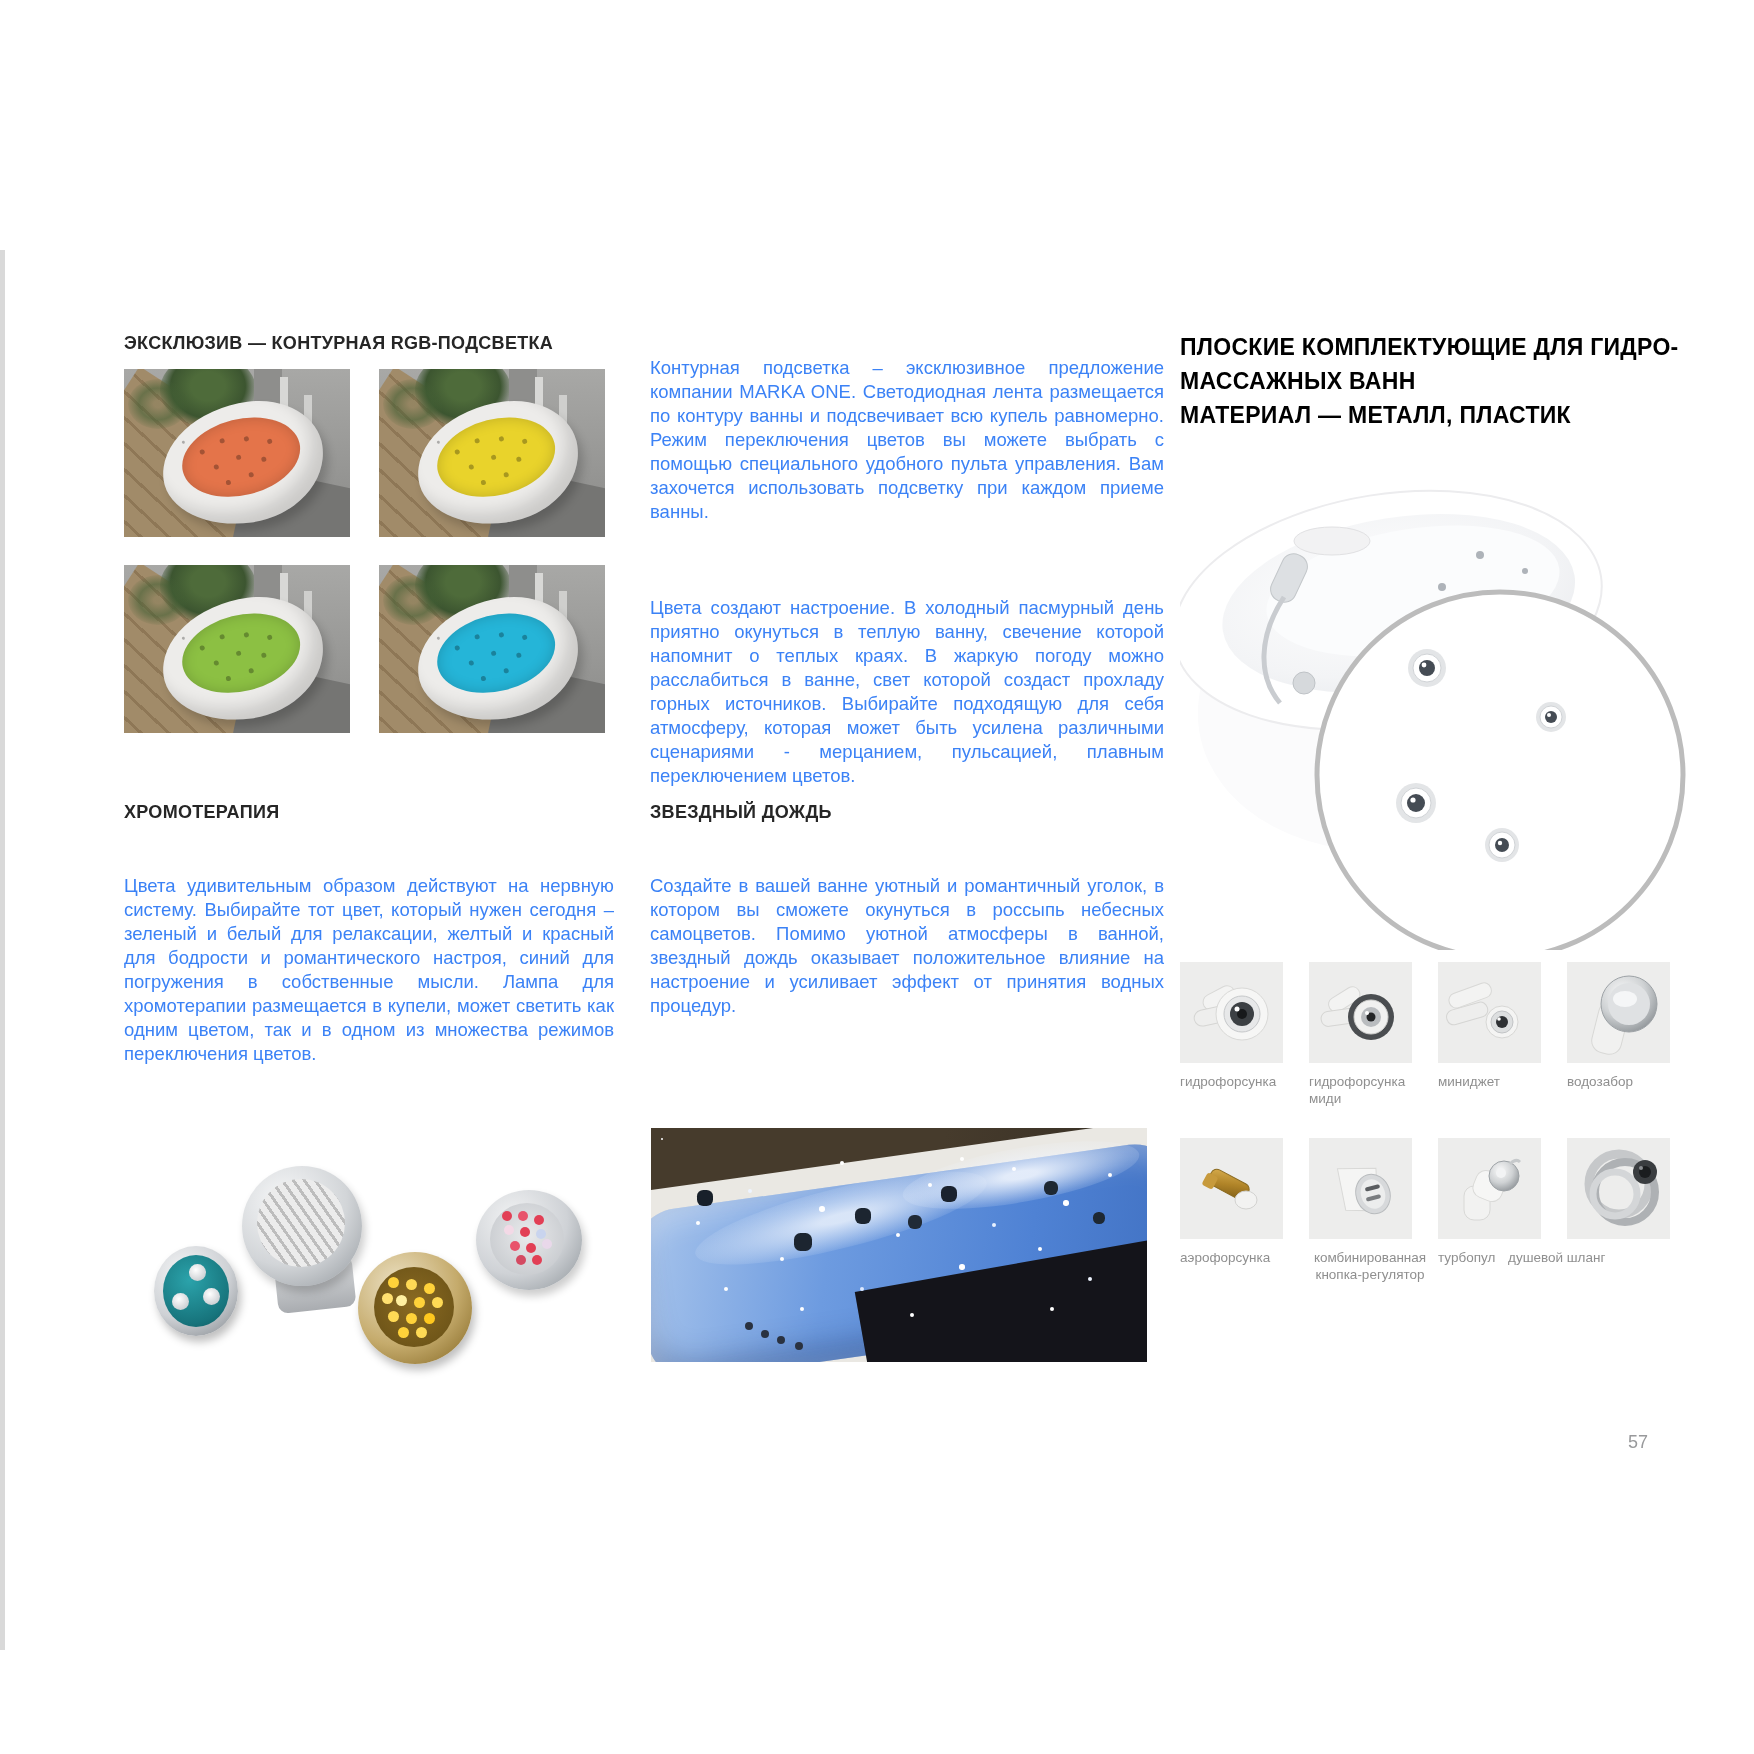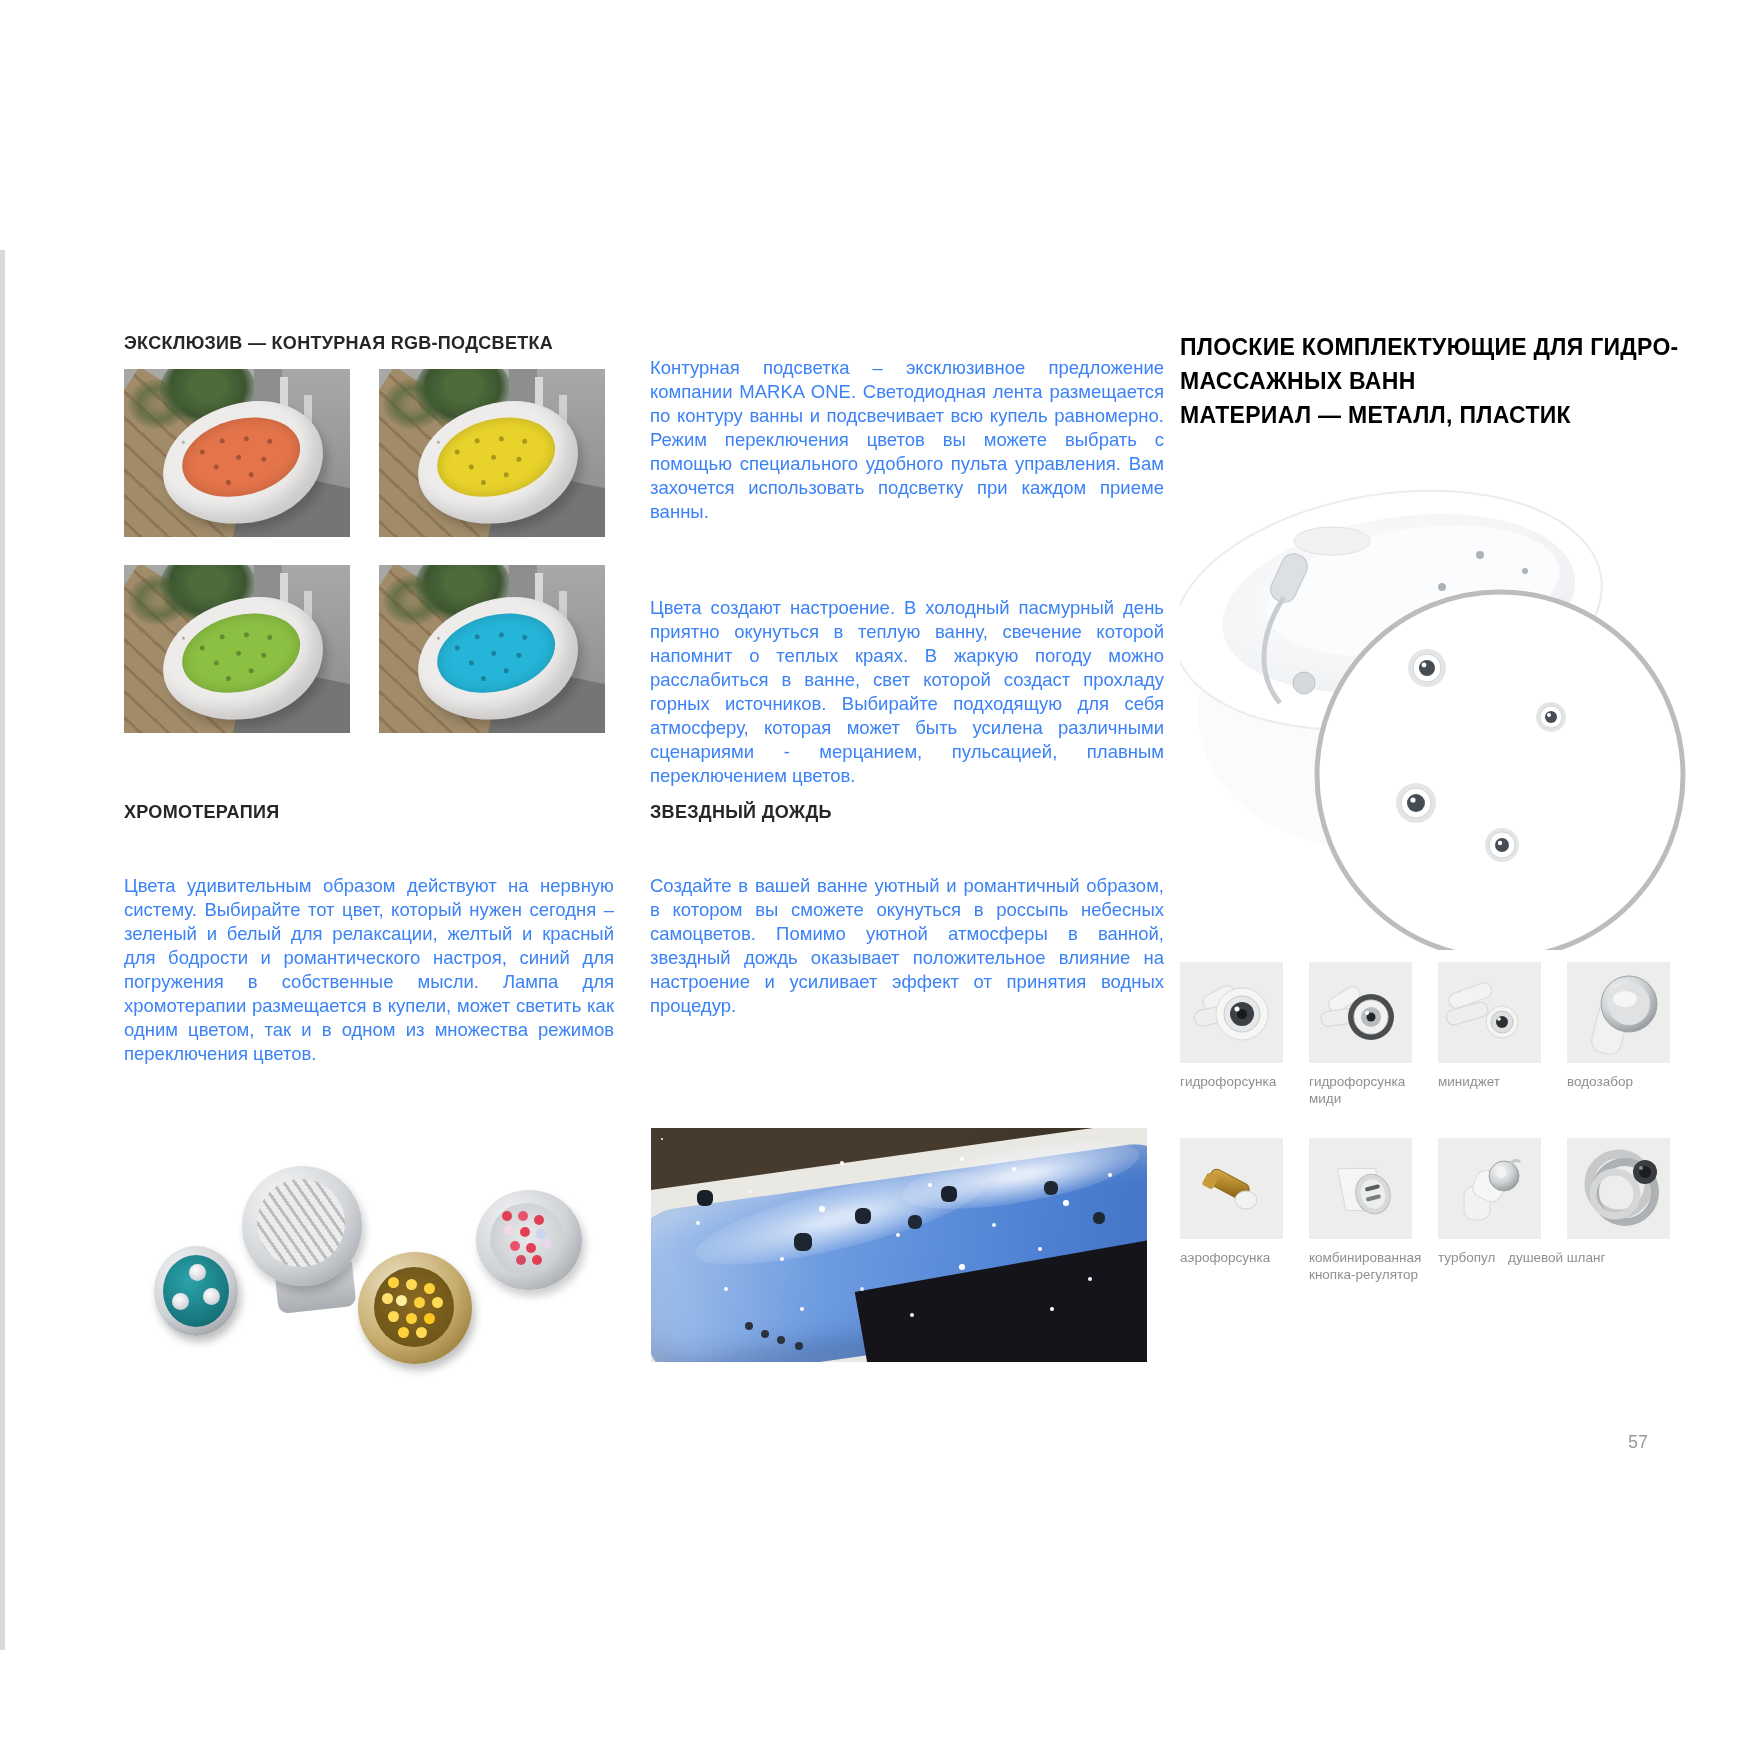--- a/index.html
+++ b/index.html
@@ -217,21 +217,21 @@
           <circle cx="322" cy="400" r="7" fill="#454c54"></circle>
           <circle cx="320" cy="398" r="2.2" fill="#ffffff"></circle>
       </g>
     </svg>
   </div>
 
   <div class="abs h1" style="left:124px;top:802px;">ХРОМОТЕРАПИЯ</div>
   <div class="abs body-text" style="left:124px;top:874px;width:490px;">Цвета удивительным образом действуют на нервную систему. Выбирайте тот цвет, который нужен сегодня – зеленый и белый для релаксации, желтый и красный для бодрости и романтического настроя, синий для погружения в собственные мысли. Лампа для хромотерапии размещается в купели, может светить как одним цветом, так и в одном из множества режимов переключения цветов.</div>
 
   <div class="abs h1" style="left:650px;top:802px;">ЗВЕЗДНЫЙ ДОЖДЬ</div>
-  <div class="abs body-text" style="left:650px;top:874px;width:514px;">Создайте в вашей ванне уютный и романтичный образом, в котором вы сможете окунуться в россыпь небесных самоцветов. Помимо уютной атмосферы в ванной, звездный дождь оказывает положительное влияние на настроение и усиливает эффект от принятия водных процедур.</div>
+  <div class="abs body-text" style="left:650px;top:874px;width:514px;">Создайте в вашей ванне уютный и романтичный уголок, в котором вы сможете окунуться в россыпь небесных самоцветов. Помимо уютной атмосферы в ванной, звездный дождь оказывает положительное влияние на настроение и усиливает эффект от принятия водных процедур.</div>
 
   <div class="abs comp-cell" style="left:1180px;top:962px;">
     <svg width="103" height="101">
       <rect x="22" y="28" width="34" height="16" rx="8" transform="rotate(-28 39 36)" fill="#f3f3f2" stroke="#d8d8d6"></rect>
       <rect x="14" y="46" width="36" height="16" rx="8" transform="rotate(-12 32 54)" fill="#eeeeed" stroke="#d5d5d3"></rect>
       <circle cx="62" cy="52" r="26" fill="#f6f6f5" stroke="#d9d9d7"></circle>
       <circle cx="62" cy="52" r="18" fill="#e7e8e9" stroke="#c6c8ca"></circle>
       <circle cx="62" cy="52" r="12" fill="#3c4044"></circle>
       <circle cx="62" cy="52" r="5" fill="#17191b"></circle>
       <circle cx="57" cy="47" r="2.5" fill="#ffffff"></circle>
@@ -316,21 +316,21 @@
       <circle cx="52" cy="46" r="30" fill="none" stroke="#c6c8ca" stroke-width="9"></circle>
       <circle cx="58" cy="54" r="30" fill="none" stroke="#aeb1b4" stroke-width="8"></circle>
       <circle cx="48" cy="56" r="22" fill="none" stroke="#d4d6d8" stroke-width="7"></circle>
       <circle cx="78" cy="34" r="12" fill="#3a3d40"></circle>
       <circle cx="78" cy="34" r="6" fill="#1b1d1f"></circle>
       <circle cx="74" cy="30" r="2" fill="#8a8d90"></circle>
     </svg>
   </div>
 
   <div class="abs comp-label" style="left:1180px;top:1249px;width:122px;">аэрофорсунка</div>
-  <div class="abs comp-label" style="left:1309px;top:1249px;width:122px;">комбинированная кнопка-регулятор</div>
+  <div class="abs comp-label" style="left:1309px;top:1249px;width:122px;text-align:center;">комбинированная кнопка-регулятор</div>
   <div class="abs comp-label" style="left:1438px;top:1249px;width:122px;">турбопул</div>
   <div class="abs comp-label" style="left:1508px;top:1249px;width:122px;">душевой шланг</div>
 
   <div class="abs" style="left:124px;top:1140px;width:500px;height:255px;">
     <div class="lamp-chrome-body"></div>
     <div class="lamp lamp-ctrl">
       <div class="face">
         <span class="ctrl-btn" style="left:26px;top:9px;"></span>
         <span class="ctrl-btn" style="left:9px;top:38px;"></span>
         <span class="ctrl-btn" style="left:40px;top:33px;"></span>

